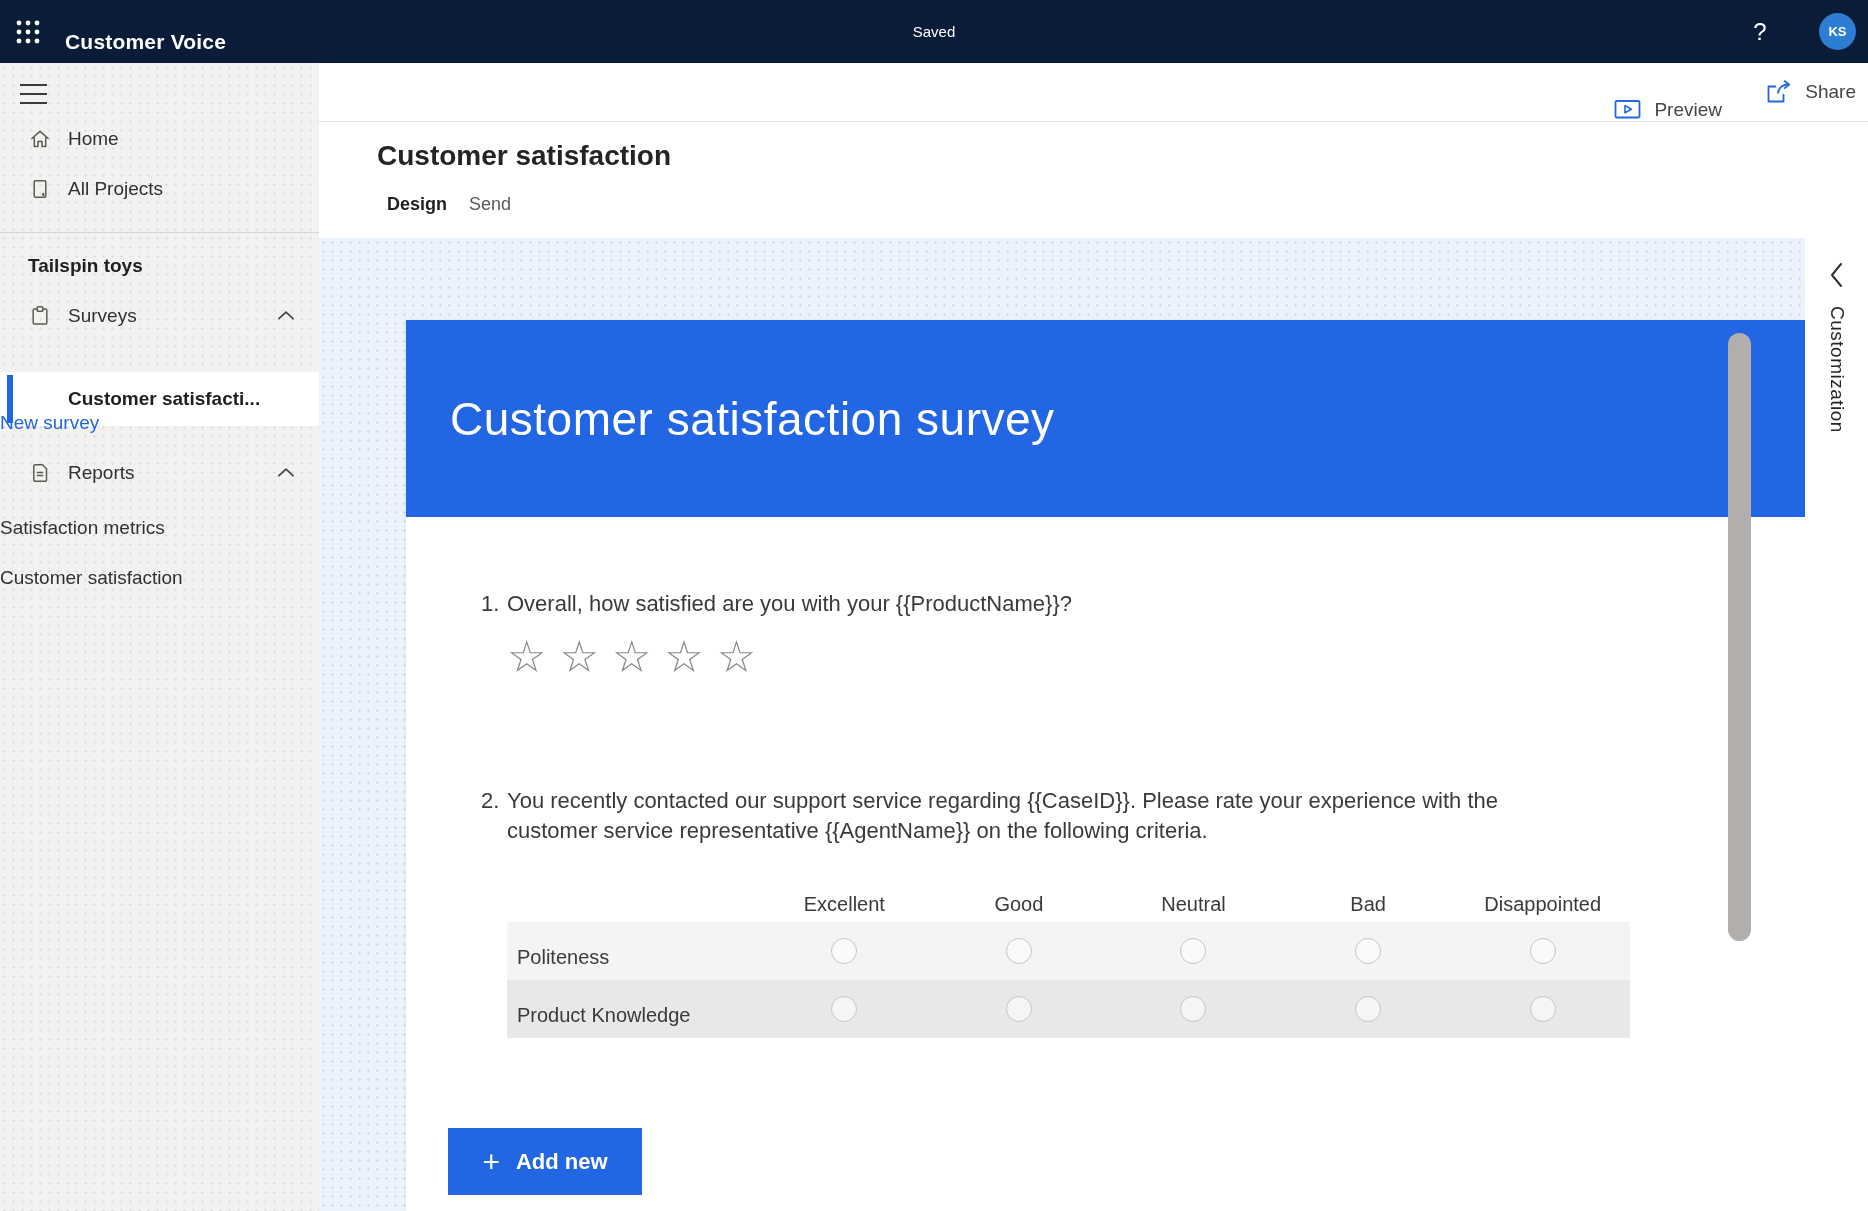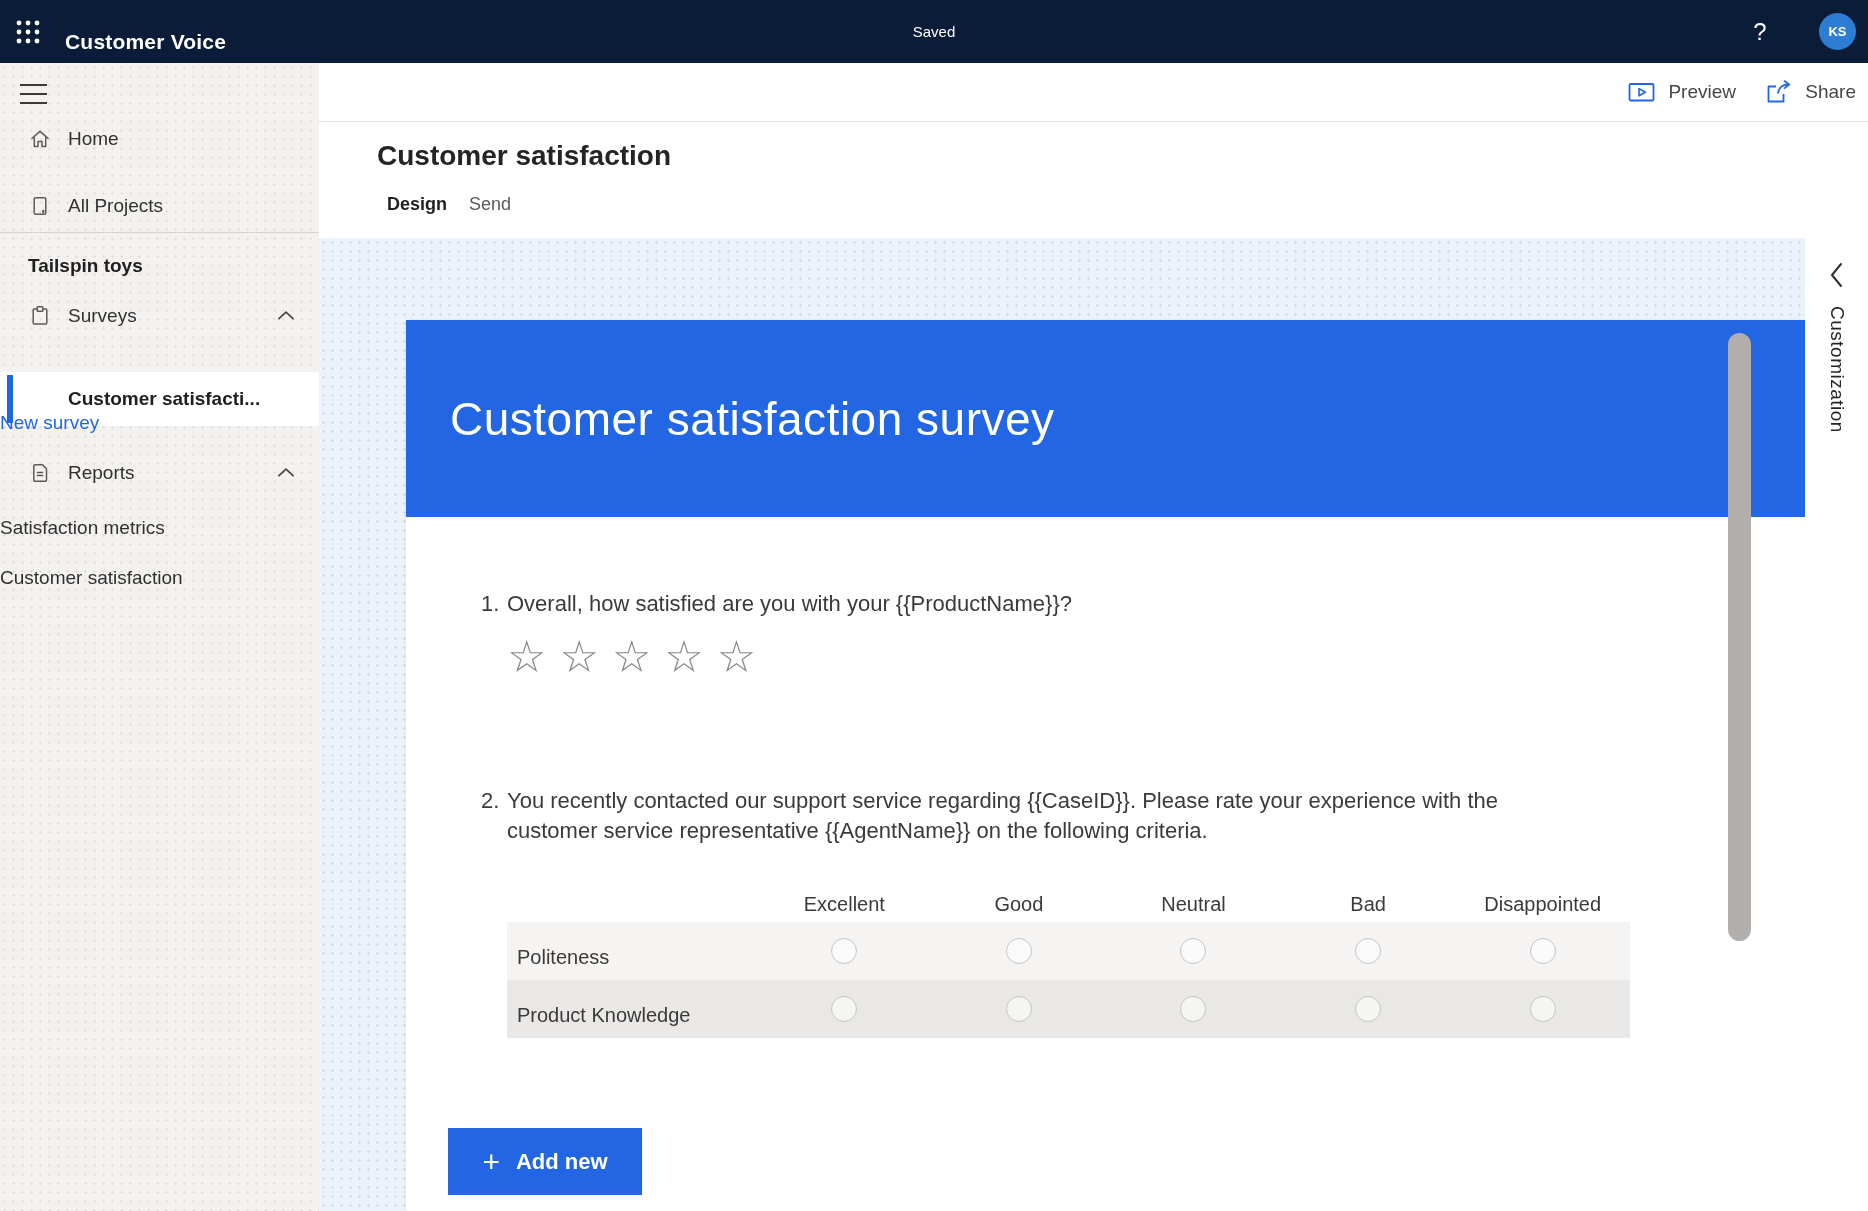--- a/index.html
+++ b/index.html
@@ -25,21 +25,21 @@
   .side-header { position:absolute; left:28px; height:50px; display:flex; align-items:center; font-size:19px; font-weight:700; color:#201f1e; }
   .side-divider { position:absolute; left:0; right:0; top:169px; height:1px; background:#d6d4d2; }
   .chev-up { position:absolute; right:20px; width:26px; height:26px; }
   .side-selected { position:absolute; left:0; right:0; top:281px; height:54px; background:#fff; display:flex; align-items:center; padding-left:68px; font-size:19px; font-weight:600; color:#201f1e; cursor:pointer;margin-top:28px; }
   .side-selected .accent { position:absolute; left:7px; top:3px; bottom:3px; width:6px; background:#2266e3; }
   .link-blue { color:#2266e3 !important; }
 
   
   .toolband { position:absolute; left:319px; top:63px; right:0; height:59px; background:#fff; border-bottom:1px solid #e7e5e3; }
   .tool-btn { position:absolute; top:0; height:58px; display:flex; align-items:center; gap:13px; font-size:19px; color:#484644; cursor:pointer; }
-  .tool-btn.preview { right:132px; }
+  .tool-btn.preview { right:146px;align-items:flex-end; }
   .tool-btn.share { right:12px; }
 
   
   .titleband { position:absolute; left:319px; top:122px; right:0; height:116px; background:#fff; }
   .page-title { position:absolute; left:58px; top:18px; font-size:28px; font-weight:700; color:#252423; }
   .tabs { position:absolute; left:68px; top:72px; display:flex; gap:22px; }
   .tab { font-size:18px; color:#5d5b58; padding-bottom:23px; border-bottom:4px solid transparent; cursor:pointer; }
   .tab.active { color:#201f1e; font-weight:700; border-bottom-color:#2266e3; }
 
   
@@ -118,21 +118,21 @@
       <span></span>
   </div>
 
   <div class="side-row" style="top:51px;">
     <svg class="icn" viewBox="0 0 24 24">
       <path d="M3.5 11.8 L12 4.4 L20.5 11.8 M6.3 10.2 V19.6 H10 V14.4 H14 V19.6 H17.7 V10.2" fill="none" stroke="#5d5b58" stroke-width="1.5" stroke-linejoin="round"></path>
     </svg>
     <span>Home</span>
   </div>
 
-  <div class="side-row" style="top:118px;">
+  <div class="side-row" style="top:101px;">
     <svg class="icn" viewBox="0 0 24 24">
       <rect x="6.2" y="3.8" width="11.6" height="16.4" rx="1.2" fill="none" stroke="#5d5b58" stroke-width="1.5"></rect>
       <rect x="14.2" y="15.8" width="2.2" height="3.4" rx="1" fill="#5d5b58"></rect>
     </svg>
     <span>All Projects</span>
   </div>
 
   <div class="side-divider"></div>
 
   <div class="side-header" style="top:178px;">Tailspin toys</div>

